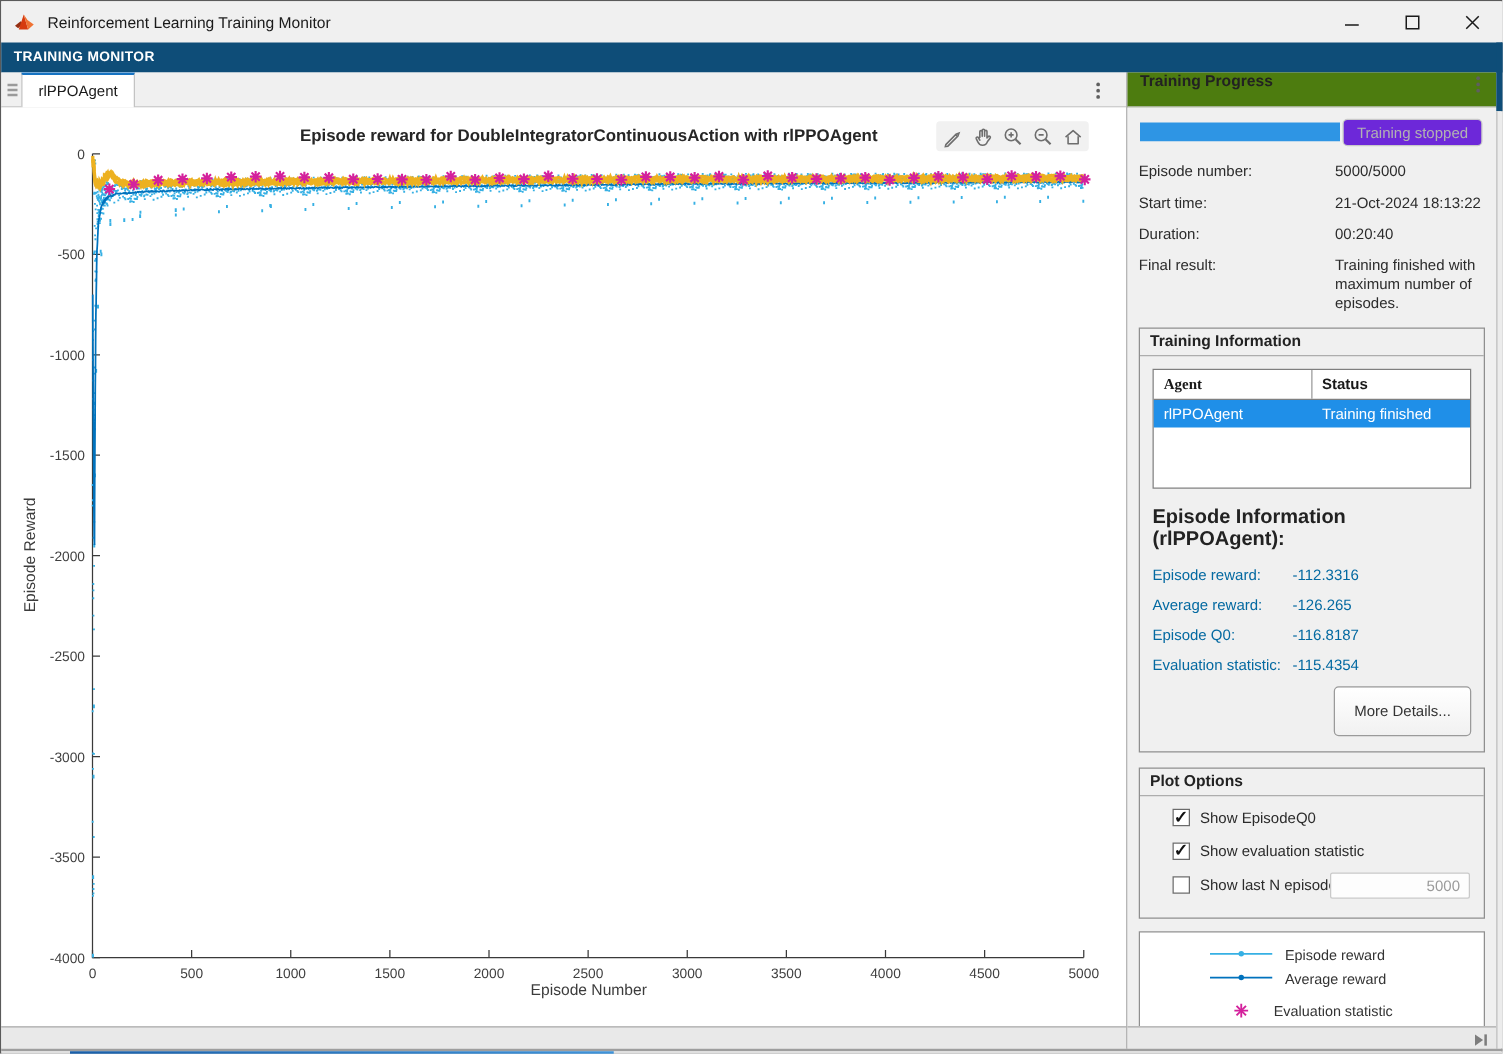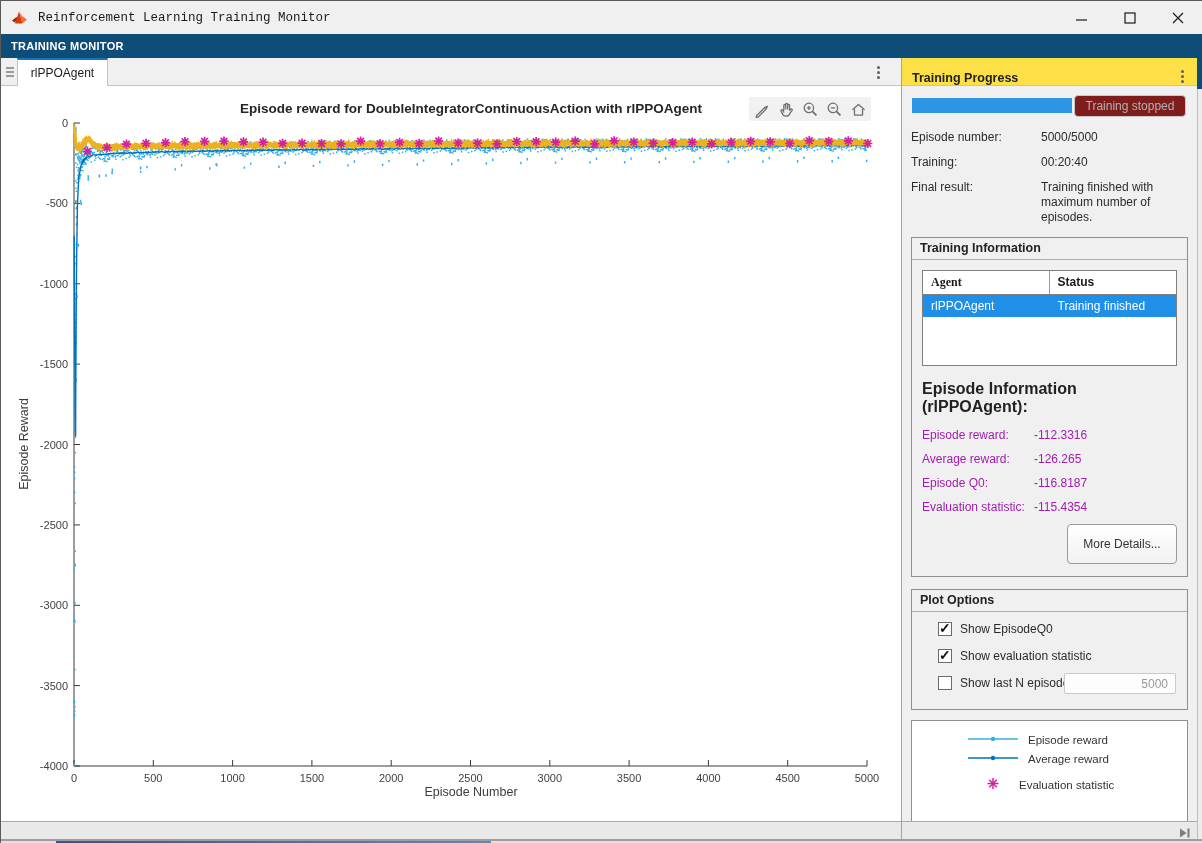--- a/index.html
+++ b/index.html
@@ -3,21 +3,21 @@
 <meta charset="utf-8">
 <style>
   * { margin:0; padding:0; box-sizing:border-box; }
   html,body { width:1202px; height:843px; }
   body { font-family:"Liberation Sans",sans-serif; background:#f0f0f0; position:relative; overflow:hidden; }
   .app { position:absolute; left:0; top:0; width:1202px; height:843px; border:1px solid #5a5a5a; }
 
   
   .titlebar { position:absolute; left:0; top:0; width:1202px; height:33px; background:#f0f0f0; display:flex; align-items:center; }
   .titlebar .logo { margin-left:11px; width:18px; height:16px; }
-  .titlebar .title { margin-left:8px; font-size:12.5px; color:#1a1a1a;font-family:Liberation Mono, monospace; }
+  .titlebar .title { margin-left:8px; font-size:12.5px; color:#1a1a1a; }
   .win-controls { position:absolute; right:8px; top:0; height:33px; display:flex; align-items:center; gap:26px; padding-right:6px; }
   .win-btn { width:22px; height:22px; display:flex; align-items:center; justify-content:center; cursor:default; }
 
   
   .toolstrip { position:absolute; left:0; top:33px; width:1202px; height:24px; background:#0e4d78; display:flex; align-items:center; }
   .toolstrip .ribbon-tab { color:#fff; font-size:11px; font-weight:bold; letter-spacing:.3px; margin-left:10px; }
 
   
   .tabbar { position:absolute; left:0; top:57px; width:900px; height:28px; background:#f0f0f0; border-bottom:1px solid #c3c3c3; }
   .grip { position:absolute; left:5px; top:7px; width:10px; height:14px; display:flex; flex-direction:column; gap:2px; justify-content:center; }
@@ -30,48 +30,48 @@
   
   .figure { position:absolute; left:0; top:85px; width:900px; height:735px; background:#fff; }
   .axtoolbar { position:absolute; top:11px; right:30px; display:flex; gap:4px; background:#f1f1f1; border-radius:3px; padding:2px 3px; }
   .axtoolbar .tbtn { width:20px; height:20px; display:flex; align-items:center; justify-content:center; }
   svg text { font-family:"Liberation Sans",sans-serif; }
 
   .doc-bottombar { position:absolute; left:0; top:820px; width:900px; height:18px; background:#e9e9e9; border-top:1px solid #aaa; }
   .vdivider { position:absolute; left:900px; top:57px; width:1px; height:781px; background:#a3a3a3; }
 
   
-  .panel-head { position:absolute; left:901px; top:57px; width:295px; height:28px; background:#fde047; border-bottom:1px solid #c3c3c3; display:flex; align-items:flex-end; }
+  .panel-head { position:absolute; left:901px; top:57px; width:295px; height:28px; background:#4d7c0f; border-bottom:1px solid #c3c3c3; display:flex; align-items:flex-start; }
   .panel-head .ph-title { margin-left:10px; font-size:12.5px; font-weight:600; color:#222; flex:1; }
   .panel-head .kebab { margin-right:8px; }
   .panel { position:absolute; left:901px; top:85px; width:295px; height:735px; background:#f0f0f0; padding:8px 9px 0 9px; overflow:hidden; }
   .panel-bottombar { position:absolute; left:901px; top:820px; width:295px; height:18px; background:#e9e9e9; border-top:1px solid #aaa; }
   .skipend { position:absolute; right:6px; top:3px; }
 
   .prog-row { position:relative; height:24px; margin-bottom:12px; }
   .progressbar { position:absolute; left:1px; top:4px; width:160px; height:15px; background:#2e95e4; }
-  .stopped-btn { position:absolute; right:2px; top:1px; width:112px; height:22px; border:1px solid #c9c9c9; border-radius:4px; background:#7f1d1d; color:#b2b2b2; font-size:12px; display:flex; align-items:center; justify-content:center; }
-
-  .field-row { display:flex; margin-bottom:10px; font-size:12px; color:#2b2b2b; line-height:15px; }
+  .stopped-btn { position:absolute; right:2px; top:1px; width:112px; height:22px; border:1px solid #c9c9c9; border-radius:4px; background:#6d28d9; color:#b2b2b2; font-size:12px; display:flex; align-items:center; justify-content:center; }
+
+  .field-row { display:flex; margin-bottom:10px; font-size:12px; color:#2b2b2b; line-height:15px;gap:27px; }
   .field-row .lbl { width:130px; flex:none; }
   .field-row .val { flex:1; }
 
   .groupbox { border:1px solid #8f8f8f; background:#f0f0f0; margin-top:12px; }
   .gb-head { padding:3px 8px 4px 8px; font-size:12.5px; font-weight:bold; color:#222; border-bottom:1px solid #adadad; }
   .gb-body { padding:10px; }
 
   .tbl { border:1px solid #7f7f7f; background:#fff; height:96px; font-size:12px; }
   .t-row { display:flex; }
   .t-cell { width:50%; padding:4px 8px; }
   .t-head { font-weight:bold; border-bottom:1px solid #7f7f7f; color:#1a1a1a; }
   .t-head .t-cell:first-child { border-right:1px solid #9a9a9a;font-family:Liberation Serif, serif; }
   .t-sel { color:#fff; }
 
   .ep-title { font-size:16px; font-weight:bold; color:#222; margin:14px 0 12px 0; }
-  .ep-row { display:flex; margin-bottom:10px; font-size:12px; color:#a21caf; }
+  .ep-row { display:flex; margin-bottom:10px; font-size:12px; color:#0369a1; }
   .ep-row .lbl { width:112px; flex:none; }
   .details-btn { display:block; margin:4px 0 2px auto; width:110px; height:40px; border:1px solid #9a9a9a; border-radius:4px; background:linear-gradient(#fff,#f1f1f1); font-size:12px; color:#333; font-family:"Liberation Sans",sans-serif; }
 
   .chk-row { position:relative; display:flex; align-items:center; margin-bottom:13px; font-size:12px; color:#2b2b2b;padding-left:16px; }
   .checkbox { width:14px; height:14px; border:1px solid #6b6b6b; background:#fff; margin-right:8px; position:relative; flex:none; }
   .checkbox.checked::after { content:"\2713"; position:absolute; left:0px; top:-3px; font-size:14px; font-weight:bold; color:#111; }
   .n-input { position:absolute; right:1px; top:-3px; width:112px; height:21px; border:1px solid #c9c9c9; border-radius:2px; background:#fdfdfd; color:#9a9a9a; font-size:12px; text-align:right; padding-right:7px; font-family:"Liberation Sans",sans-serif; }
 
   .legendbox { border:1px solid #8f8f8f; background:#fff; margin-top:10px; height:107px; padding-top:9px; }
   .legend-row { display:flex; align-items:center; height:19px; padding-left:56px; font-size:11.5px; color:#333; }
@@ -241,21 +241,25 @@
     <div class="prog-row">
       <div class="progressbar" style="background: rgb(46, 149, 228);"></div>
       <div class="stopped-btn">Training stopped</div>
     </div>
 
     <div class="field-row">
       <span class="lbl">Episode number:</span>
       <span class="val">5000/5000</span>
     </div>
     <div class="field-row">
-      <span class="lbl">Training:</span>
+      <span class="lbl">Start time:</span>
+      <span class="val">21-Oct-2024 18:13:22</span>
+    </div>
+    <div class="field-row">
+      <span class="lbl">Duration:</span>
       <span class="val">00:20:40</span>
     </div>
     <div class="field-row">
       <span class="lbl">Final result:</span>
       <span class="val">Training finished with maximum number of episodes.</span>
     </div>
 
     <div class="groupbox">
       <div class="gb-head">Training Information</div>
       <div class="gb-body">

